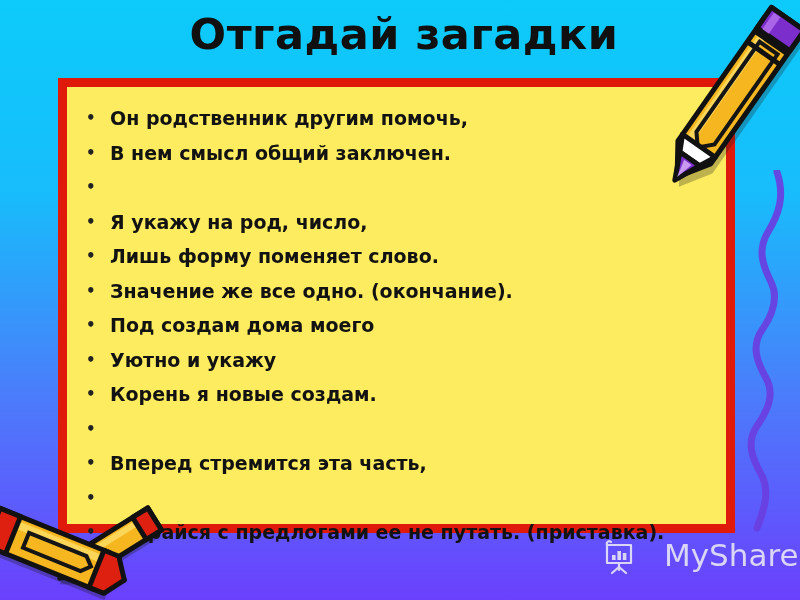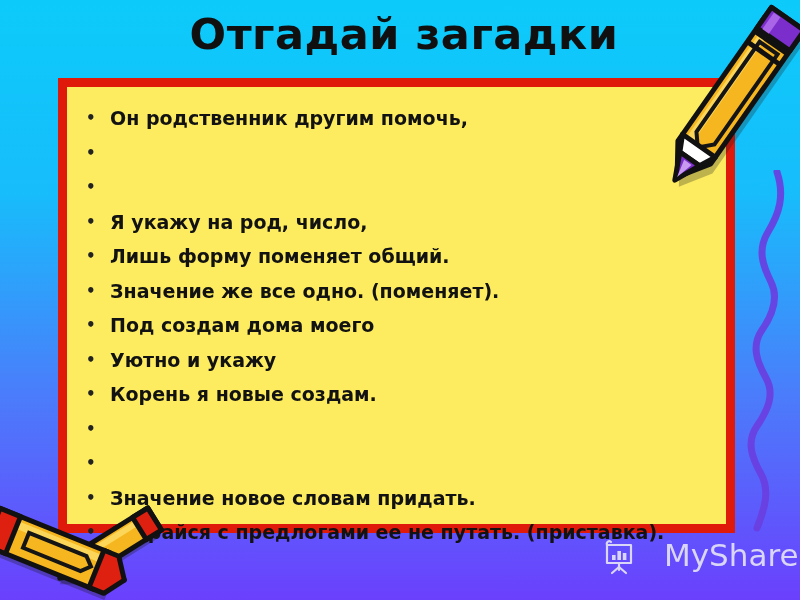--- a/index.html
+++ b/index.html
@@ -132,57 +132,58 @@
   </svg>
 
   <div id="riddle-panel">
     <ul id="riddle-list">
       <li class="riddle-item">
         <span class="riddle-bullet">•</span>
         <span>Он родственник другим помочь,</span>
       </li>
       <li class="riddle-item">
         <span class="riddle-bullet">•</span>
+        <span>В нем смысл общий заключен.</span>
       </li>
       <li class="riddle-item">
         <span class="riddle-bullet">•</span>
       </li>
       <li class="riddle-item">
         <span class="riddle-bullet">•</span>
         <span>Я укажу на род, число,</span>
       </li>
       <li class="riddle-item">
         <span class="riddle-bullet">•</span>
-        <span>Лишь форму поменяет общий.</span>
-      </li>
-      <li class="riddle-item">
-        <span class="riddle-bullet">•</span>
-        <span>Значение же все одно. (поменяет).</span>
+        <span>Лишь форму поменяет слово.</span>
+      </li>
+      <li class="riddle-item">
+        <span class="riddle-bullet">•</span>
+        <span>Значение же все одно. (окончание).</span>
       </li>
       <li class="riddle-item">
         <span class="riddle-bullet">•</span>
         <span>Под создам дома моего</span>
       </li>
       <li class="riddle-item">
         <span class="riddle-bullet">•</span>
         <span>Уютно и укажу</span>
       </li>
       <li class="riddle-item">
         <span class="riddle-bullet">•</span>
         <span>Корень я новые создам.</span>
       </li>
       <li class="riddle-item">
         <span class="riddle-bullet">•</span>
       </li>
       <li class="riddle-item">
         <span class="riddle-bullet">•</span>
-      </li>
-      <li class="riddle-item">
-        <span class="riddle-bullet">•</span>
-        <span>Значение новое словам придать.</span>
+        <span>Вперед стремится эта часть,</span>
+      </li>
+      <li class="riddle-item">
+        <span class="riddle-bullet">•</span>
       </li>
       <li class="riddle-item">
         <span class="riddle-bullet">•</span>
         <span>Старайся с предлогами ее не путать. (приставка).</span>
       </li>
     </ul>
   </div>
 
   <svg id="pencil-top-right" viewBox="0 0 160 210" aria-hidden="true">
     <g transform="rotate(35 80 105)">

